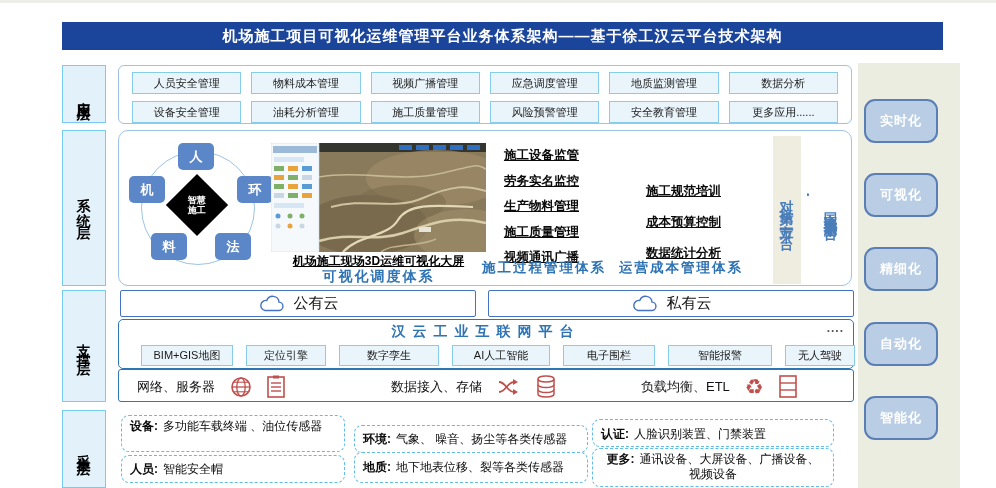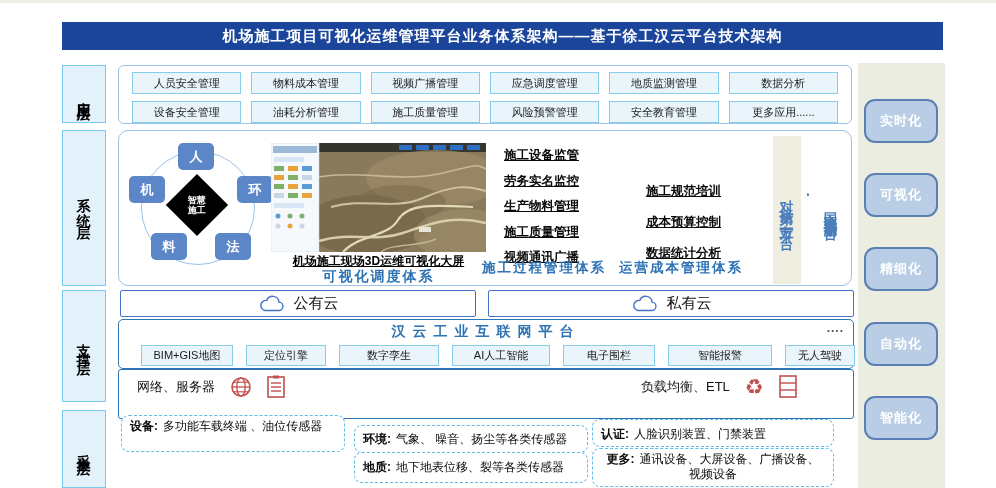--- a/index.html
+++ b/index.html
@@ -21,21 +21,21 @@
     background:#E3F2FA; border:1.5px solid #76CBEF;
     display:flex; align-items:center; justify-content:center;
     writing-mode:vertical-rl; text-orientation:upright;
     font-weight:bold; font-size:14px; letter-spacing:6px; color:#000;
   }
   .ll-app { top:62px;  height:58px;  letter-spacing:3px; }
   .ll-sys { top:127px; height:156px; letter-spacing:14px; }
   .ll-sup { top:287px; height:112px; letter-spacing:9px; }
   .ll-col { top:407px; height:78px;  letter-spacing:4px; }
   
-  .right-panel { position:absolute; left:858px; top:60px; width:87px; height:426px; background:#EAEDE0; }
+  .right-panel { position:absolute; left:858px; top:60px; width:102px; height:426px; background:#EAEDE0; }
   .right-btn {
     position:absolute; left:6px; width:74px; height:44px;
     background:#B9CDE5; border:2px solid #5B7FB4; border-radius:11px; box-sizing:border-box;
     color:#fff; font-weight:bold; font-size:13px; letter-spacing:1px;
     display:flex; align-items:center; justify-content:center;
   }
   
   .panel { position:absolute; background:#fff; border:1.5px solid #9DC3E6; box-sizing:border-box; }
   .chip {
     background:#EAF5FB; border:1px solid #86CDEC; box-sizing:border-box;
@@ -104,21 +104,21 @@
   .cb-pub { left:120px; width:356px; }
   .cb-pri { left:488px; width:366px; }
   .platform-box { left:118px; top:316px; width:736px; height:50px; border:1.5px solid #2E75B6; border-radius:5px; }
   .platform-title {
     position:absolute; left:0; top:3px; width:100%; text-align:center;
     font-size:14px; font-weight:bold; color:#2E74B5; letter-spacing:7px;
   }
   .more-dots { position:absolute; right:9px; top:1px; color:#555; font-size:12px; font-weight:bold; letter-spacing:1px; }
   .pm-row { position:absolute; left:22px; top:25px; display:flex; gap:13px; }
   .pm-row .chip { height:21px; font-size:11px; }
-  .infra-box { left:118px; top:366px; width:736px; height:50px; border:1.5px solid #2E75B6; border-radius:3px; }
+  .infra-box { left:118px; top:366px; width:736px; height:33px; border:1.5px solid #2E75B6; border-radius:3px; }
   .infra-g { position:absolute; top:0; height:33px; display:flex; align-items:center; gap:15px; }
   .infra-label { font-size:13px; color:#111; white-space:nowrap; }
   .ig1 { left:18px; } .ig2 { left:272px; } .ig3 { left:522px; }
   .red-glyph { color:#C0504D; font-size:21px; line-height:1; }
   
   .c-box {
     position:absolute; background:#fff; border:1.5px dashed #5FBBE8; border-radius:8px;
     box-sizing:border-box; font-size:12px; color:#0a0a0a; padding:3px 8px;
   }
   .c-box b { font-weight:bold; margin-right:5px; }
@@ -285,20 +285,35 @@
         <line x1="3.4" y1="15.8" x2="18.6" y2="15.8" stroke="#C0504D" stroke-width="1.1"></line>
       </svg>
       <svg width="18" height="23" viewBox="0 0 18 23">
         <rect x="1" y="2" width="16" height="20" fill="none" stroke="#C0504D" stroke-width="1.6"></rect>
         <rect x="6" y="0.5" width="6" height="3" fill="#C0504D"></rect>
         <line x1="4" y1="8" x2="14" y2="8" stroke="#C0504D" stroke-width="1.4"></line>
         <line x1="4" y1="12" x2="14" y2="12" stroke="#C0504D" stroke-width="1.4"></line>
         <line x1="4" y1="16" x2="14" y2="16" stroke="#C0504D" stroke-width="1.4"></line>
       </svg>
     </div>
+    <div class="infra-g ig2">
+      <span class="infra-label">数据接入、存储</span>
+      <svg width="24" height="22" viewBox="0 0 24 22">
+        <path d="M2,16 C9,16 10,6 17,6" fill="none" stroke="#C0504D" stroke-width="1.8"></path>
+        <path d="M2,6 C9,6 10,16 17,16" fill="none" stroke="#C0504D" stroke-width="1.8"></path>
+        <path d="M16,3 L21,6 L16,9 Z" fill="#C0504D"></path>
+        <path d="M16,13 L21,16 L16,19 Z" fill="#C0504D"></path>
+      </svg>
+      <svg width="20" height="24" viewBox="0 0 20 24">
+        <ellipse cx="10" cy="4" rx="8" ry="3" fill="none" stroke="#C0504D" stroke-width="1.5"></ellipse>
+        <path d="M2,4 V19 a8,3 0 0 0 16,0 V4" fill="none" stroke="#C0504D" stroke-width="1.5"></path>
+        <path d="M2,9.5 a8,3 0 0 0 16,0" fill="none" stroke="#C0504D" stroke-width="1.3"></path>
+        <path d="M2,14.5 a8,3 0 0 0 16,0" fill="none" stroke="#C0504D" stroke-width="1.3"></path>
+      </svg>
+    </div>
     <div class="infra-g ig3">
       <span class="infra-label">负载均衡、ETL</span>
       <span class="red-glyph">♻</span>
       <svg width="18" height="23" viewBox="0 0 18 23">
         <rect x="1" y="1" width="16" height="21" fill="none" stroke="#C0504D" stroke-width="1.6"></rect>
         <line x1="1" y1="8" x2="17" y2="8" stroke="#C0504D" stroke-width="1.4"></line>
         <line x1="1" y1="15" x2="17" y2="15" stroke="#C0504D" stroke-width="1.4"></line>
       </svg>
     </div>
   </div>
@@ -307,20 +322,24 @@
     <b>设备:</b><span>多功能车载终端 、油位传感器</span>
   </div>
   <div class="c-box cbx2 c-single">
     <b>环境:</b>
       <span>气象、 噪音、扬尘等各类传感器</span>
   </div>
   <div class="c-box cbx3 c-single">
     <b>认证:</b>
       <span>人脸识别装置、门禁装置</span>
   </div>
+  <div class="c-box cbx4 c-single">
+    <b>人员:</b>
+      <span>智能安全帽</span>
+  </div>
   <div class="c-box cbx5 c-single">
     <b>地质:</b>
       <span>地下地表位移、裂等各类传感器</span>
   </div>
   <div class="c-box cbx6 c-center">
     <b>更多:</b><span>通讯设备、大屏设备、广播设备、视频设备</span>
   </div>
 
 </div>
 

